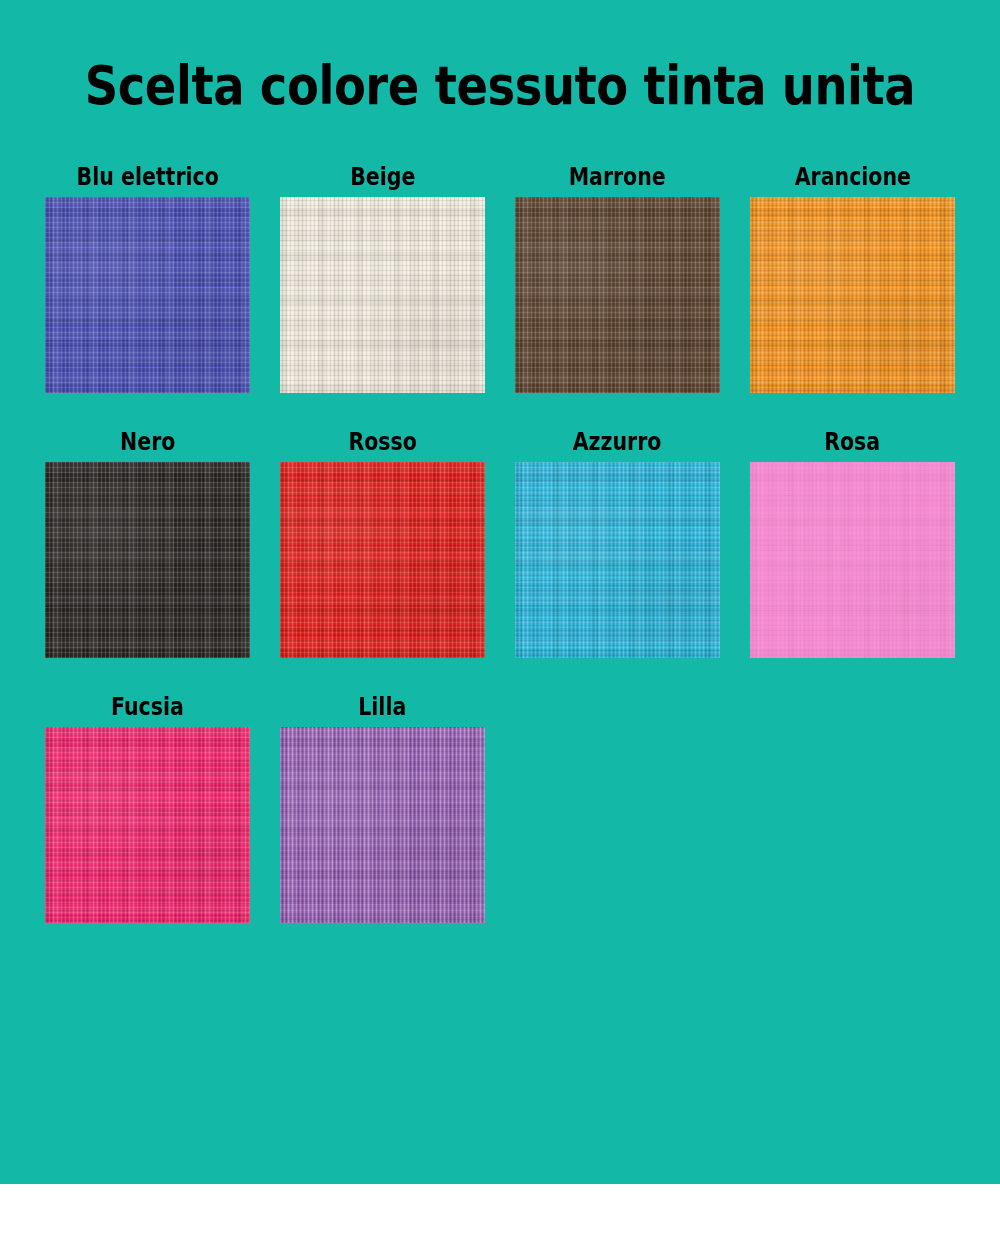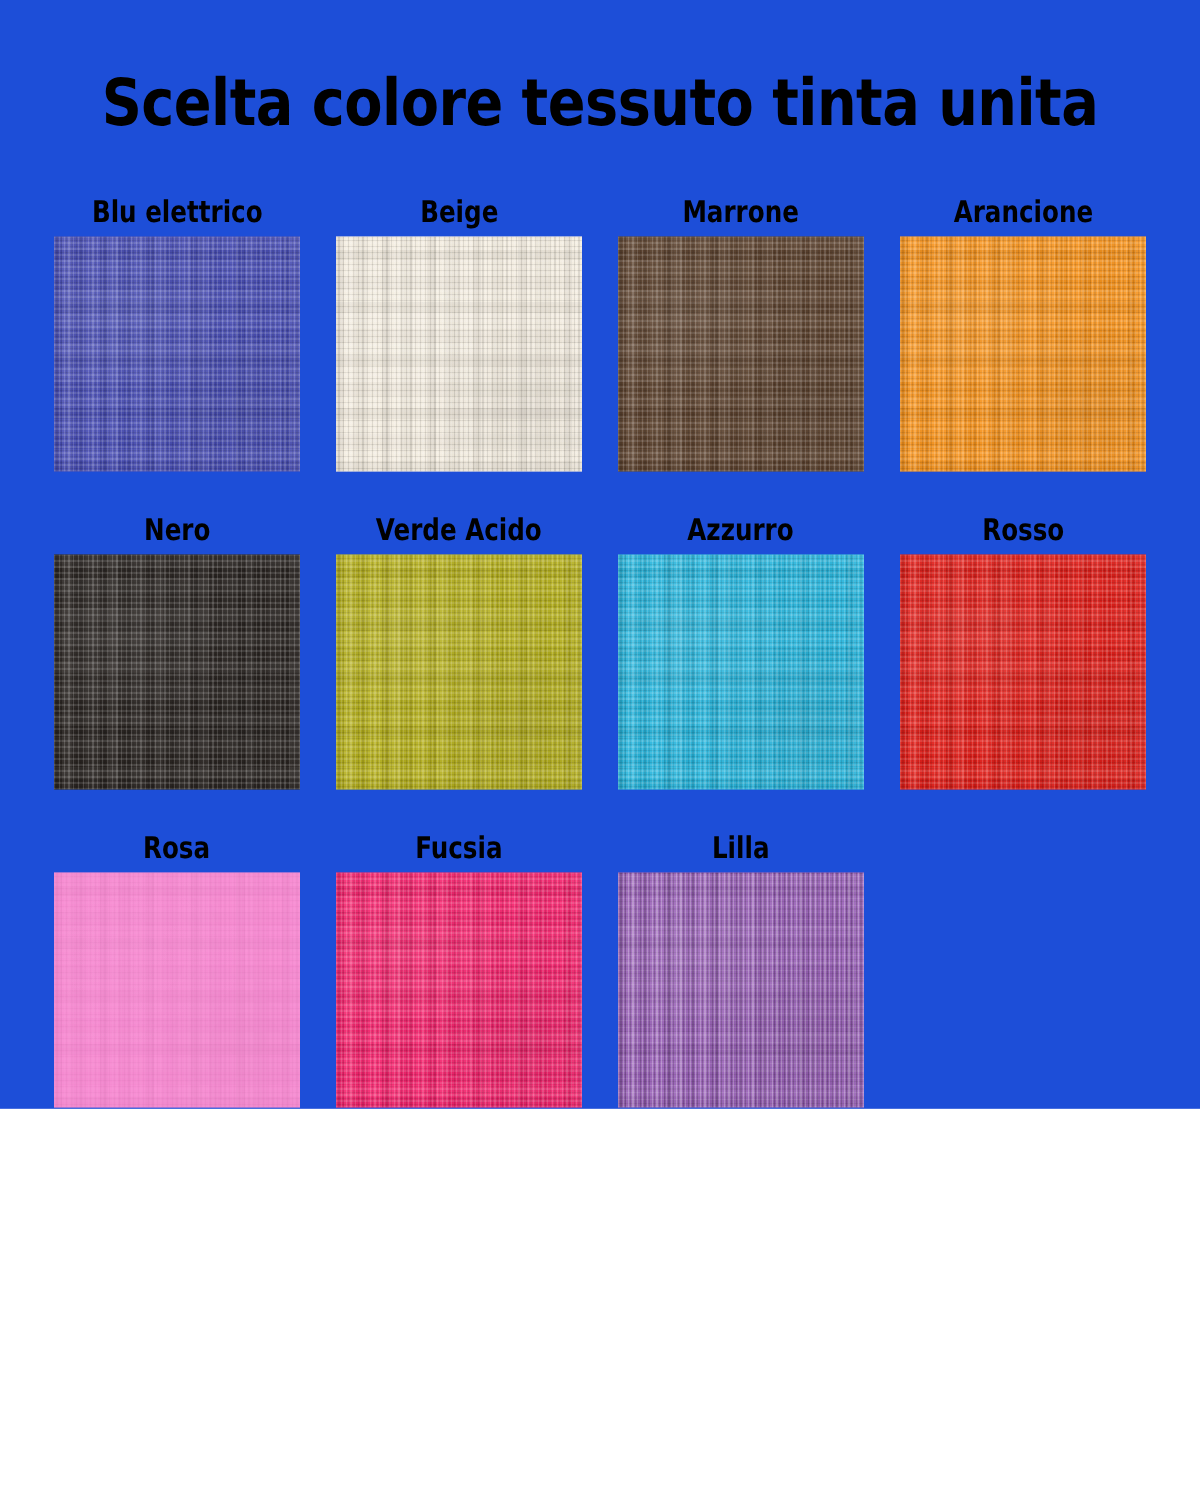--- a/index.html
+++ b/index.html
@@ -10,22 +10,22 @@
   body {
     width: 1000px;
     height: 1260px;
     font-family: "DejaVu Sans", sans-serif;
     overflow: hidden;
   }
 
   .page {
     position: relative;
     width: 1000px;
-    height: 924px;
-    background: #1d4ed8;
+    height: 1184px;
+    background: #14b8a6;
     box-sizing: border-box;
     text-decoration: underline;
   }
 
   .page-title {
     position: absolute;
     left: 0;
     top: 58px;
     width: 1000px;
     text-align: center;
@@ -158,30 +158,26 @@
       </div>
       <div class="cell">
         <div class="cell-label">Arancione</div>
         <div class="swatch" style="background-color: rgb(247, 148, 30);"></div>
       </div>
       <div class="cell">
         <div class="cell-label">Nero</div>
         <div class="swatch" style="background-color: rgb(43, 38, 35);"></div>
       </div>
       <div class="cell">
-        <div class="cell-label">Verde Acido</div>
-        <div class="swatch" style="background-color: rgb(181, 176, 30);"></div>
+        <div class="cell-label">Rosso</div>
+        <div class="swatch" style="background-color: rgb(226, 31, 26);"></div>
       </div>
       <div class="cell">
         <div class="cell-label">Azzurro</div>
         <div class="swatch" style="background-color: rgb(41, 182, 221);"></div>
-      </div>
-      <div class="cell">
-        <div class="cell-label">Rosso</div>
-        <div class="swatch" style="background-color: rgb(226, 31, 26);"></div>
       </div>
       <div class="cell">
         <div class="cell-label">Rosa</div>
         <div class="swatch smooth" style="background-color: rgb(247, 139, 210);"></div>
       </div>
       <div class="cell">
         <div class="cell-label">Fucsia</div>
         <div class="swatch" style="background-color: rgb(245, 37, 110);"></div>
       </div>
       <div class="cell">

